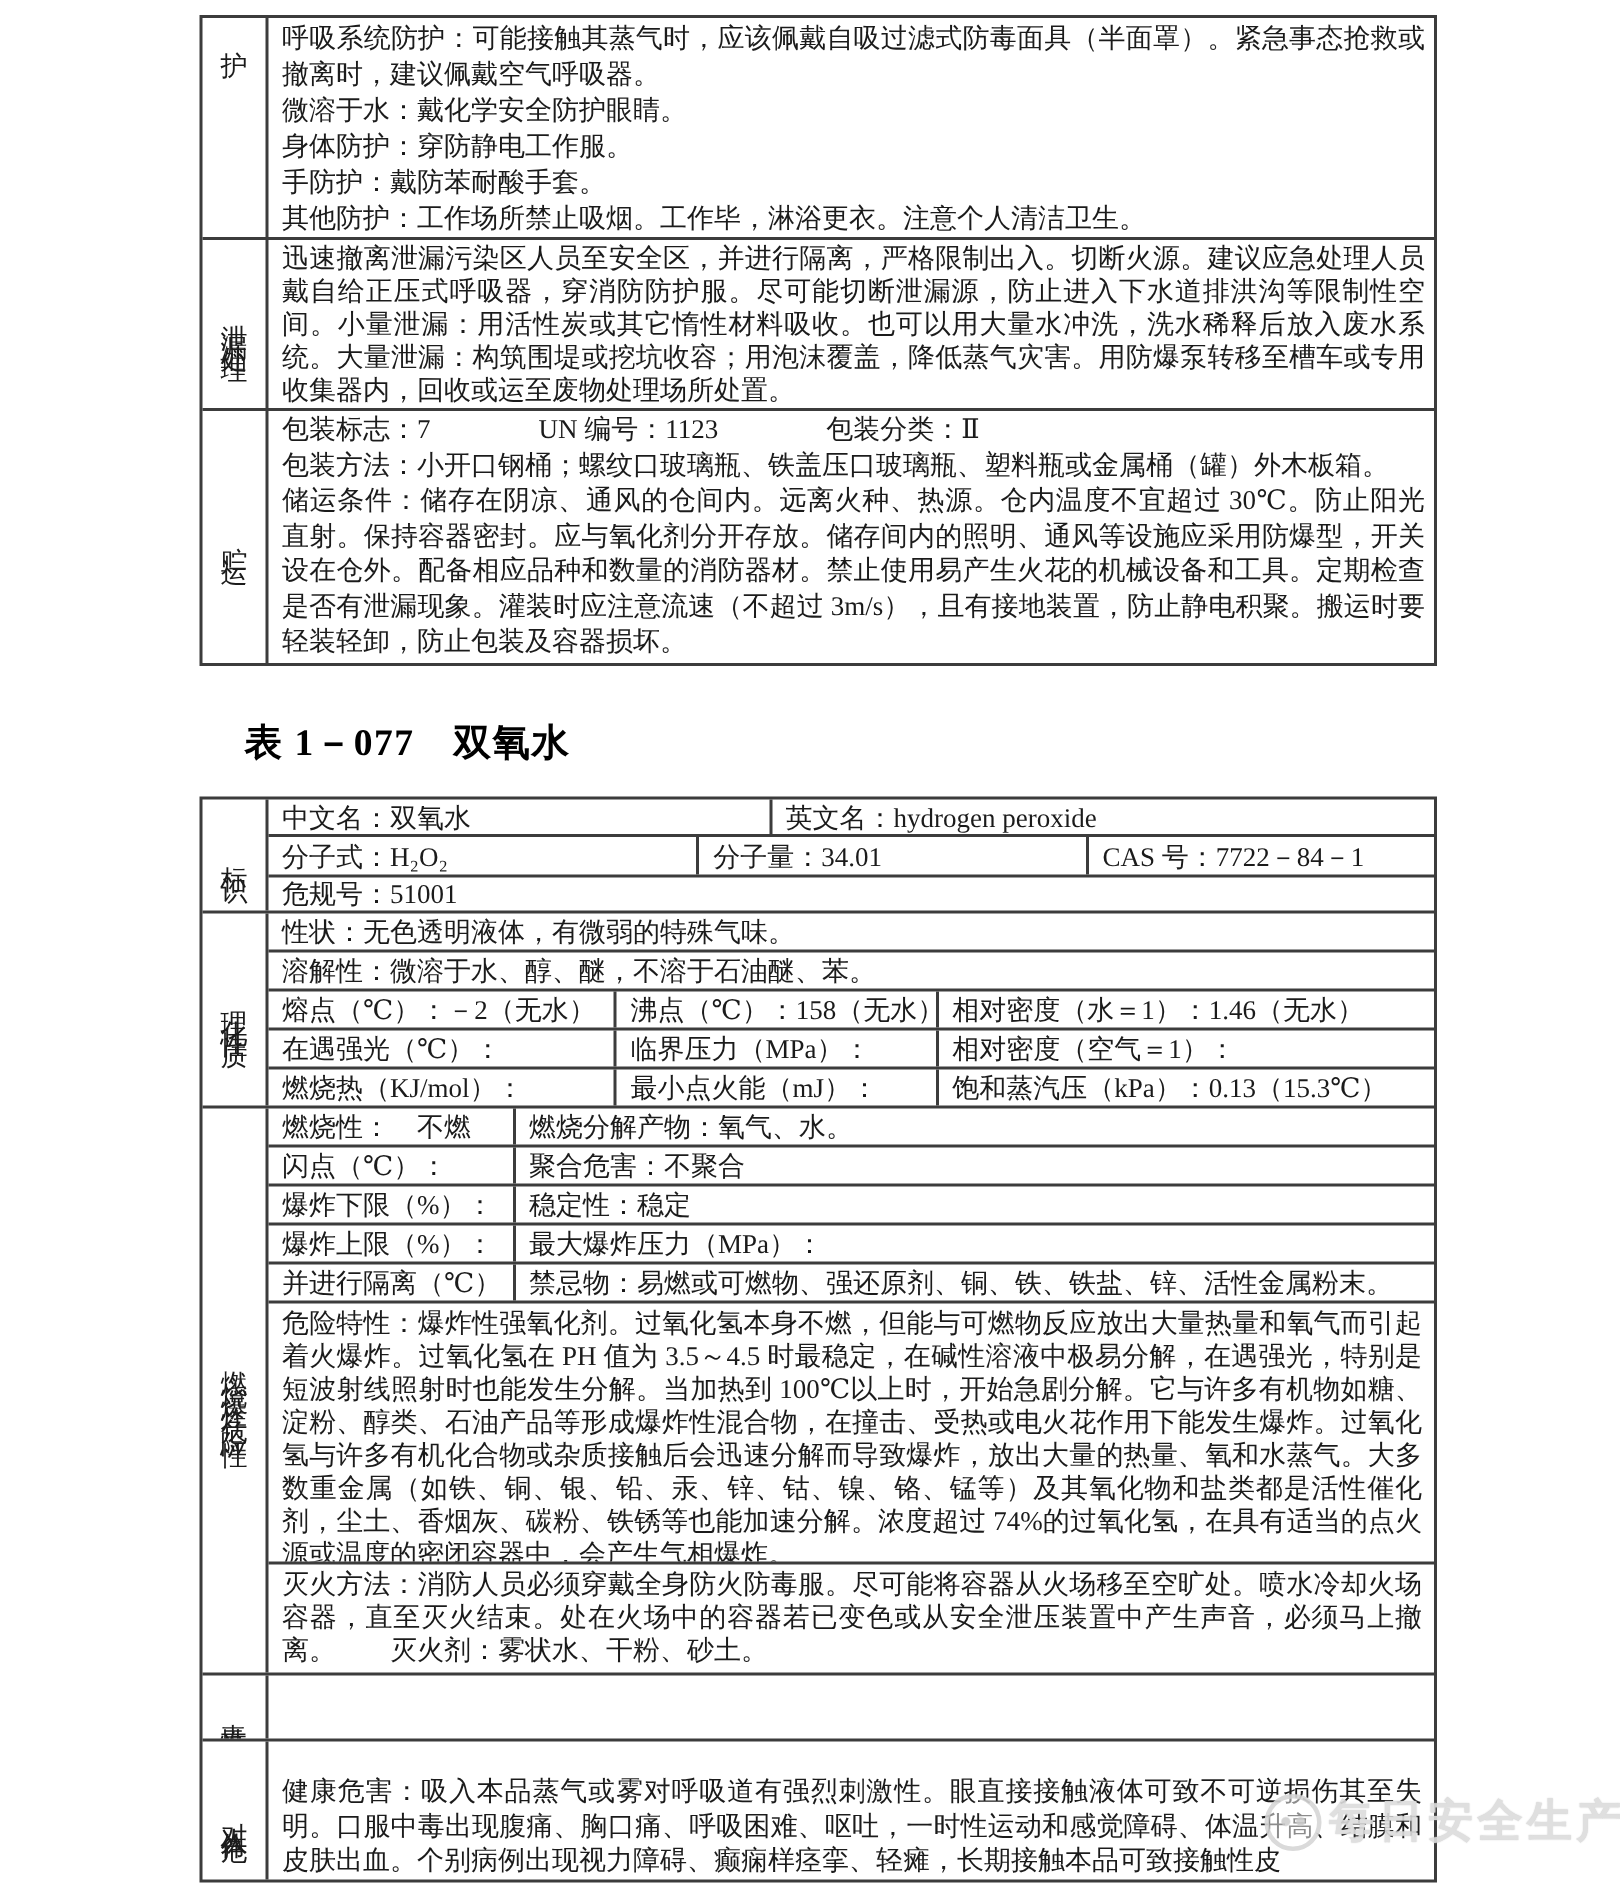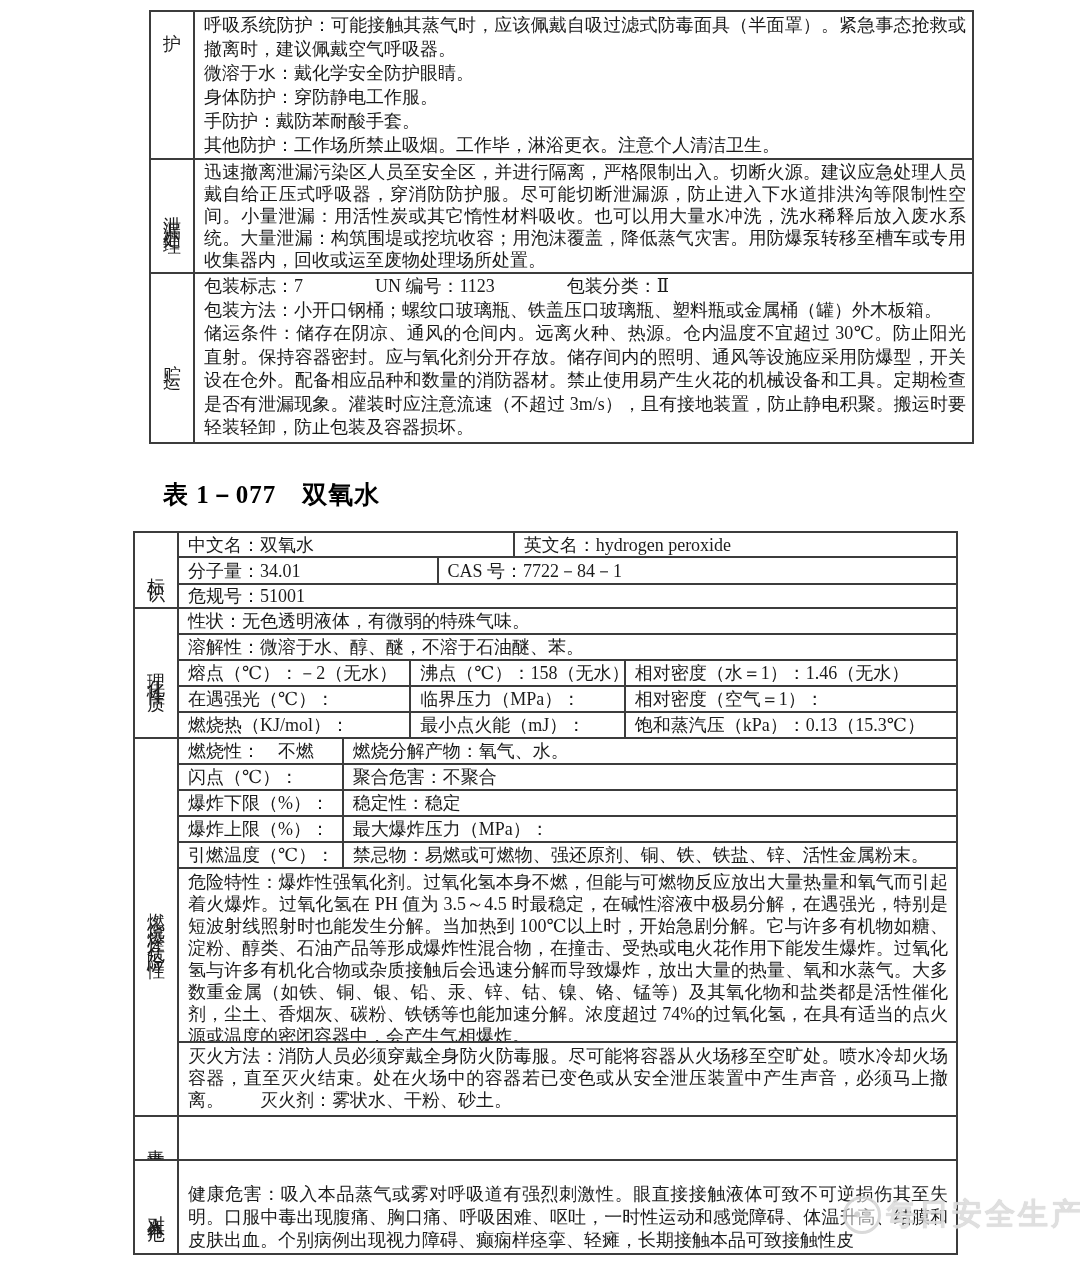--- a/index.html
+++ b/index.html
@@ -68,21 +68,21 @@
   .wm-text{
     font-size:30px; font-weight:bold; letter-spacing:3px; color:#dcdcdc;
     text-shadow:0 0 1px #c4c4c4; white-space:nowrap;
   }
 </style>
 </head>
 <body>
 
 <div class="page">
 
-  <div class="tbl" style="top:10px;margin-left:16px;">
+  <div class="tbl" style="top:10px;">
     <div class="t1row" style="height:148px;">
       <div class="lblcell lbl-top">
         <span class="vlab">护</span>
       </div>
       <div class="cellbody">
         <p class="para">呼吸系统防护：可能接触其蒸气时，应该佩戴自吸过滤式防毒面具（半面罩）。紧急事态抢救或撤离时，建议佩戴空气呼吸器。</p>
         <p class="para">微溶于水：戴化学安全防护眼睛。</p>
         <p class="para">身体防护：穿防静电工作服。</p>
         <p class="para">手防护：戴防苯耐酸手套。</p>
         <p class="para">其他防护：工作场所禁止吸烟。工作毕，淋浴更衣。注意个人清洁卫生。</p>
@@ -115,20 +115,21 @@
     <div class="sec" style="height:76px;">
       <div class="lblcell seclbl">
         <span class="vlab">标识</span>
       </div>
       <div class="seccontent">
         <div class="r" style="height:25px;">
           <div class="c w-cn">中文名：双氧水</div>
           <div class="c">英文名：hydrogen peroxide</div>
         </div>
         <div class="r" style="height:27px;">
+          <div class="c w-f1">分子式：H₂O₂</div>
           <div class="c w-f2">分子量：34.01</div>
           <div class="c">CAS 号：7722－84－1</div>
         </div>
         <div class="r" style="height:22px;">
           <div class="c">危规号：51001</div>
         </div>
       </div>
     </div>
 
     <div class="sec" style="height:130px;">
@@ -175,21 +176,21 @@
         </div>
         <div class="r" style="height:26px;">
           <div class="c w-b1">爆炸下限（%）：</div>
           <div class="c">稳定性：稳定</div>
         </div>
         <div class="r" style="height:26px;">
           <div class="c w-b1">爆炸上限（%）：</div>
           <div class="c">最大爆炸压力（MPa）：</div>
         </div>
         <div class="r" style="height:26px;">
-          <div class="c w-b1">引燃温度（℃）：</div>
+          <div class="c w-b1">并进行隔离（℃）：</div>
           <div class="c">禁忌物：易燃或可燃物、强还原剂、铜、铁、铁盐、锌、活性金属粉末。</div>
         </div>
         <div class="r paracell" style="height:178px;">
           <p class="para">危险特性：爆炸性强氧化剂。过氧化氢本身不燃，但能与可燃物反应放出大量热量和氧气而引起着火爆炸。过氧化氢在 PH 值为 3.5～4.5 时最稳定，在碱性溶液中极易分解，在遇强光，特别是短波射线照射时也能发生分解。当加热到 100℃以上时，开始急剧分解。它与许多有机物如糖、淀粉、醇类、石油产品等形成爆炸性混合物，在撞击、受热或电火花作用下能发生爆炸。过氧化氢与许多有机化合物或杂质接触后会迅速分解而导致爆炸，放出大量的热量、氧和水蒸气。大多数重金属（如铁、铜、银、铅、汞、锌、钴、镍、铬、锰等）及其氧化物和盐类都是活性催化剂，尘土、香烟灰、碳粉、铁锈等也能加速分解。浓度超过 74%的过氧化氢，在具有适当的点火源或温度的密闭容器中，会产生气相爆炸。</p>
         </div>
         <div class="r paracell" style="height:74px;">
           <p class="para">灭火方法：消防人员必须穿戴全身防火防毒服。尽可能将容器从火场移至空旷处。喷水冷却火场容器，直至灭火结束。处在火场中的容器若已变色或从安全泄压装置中产生声音，必须马上撤离。　　灭火剂：雾状水、干粉、砂土。</p>
         </div>
       </div>
     </div>

